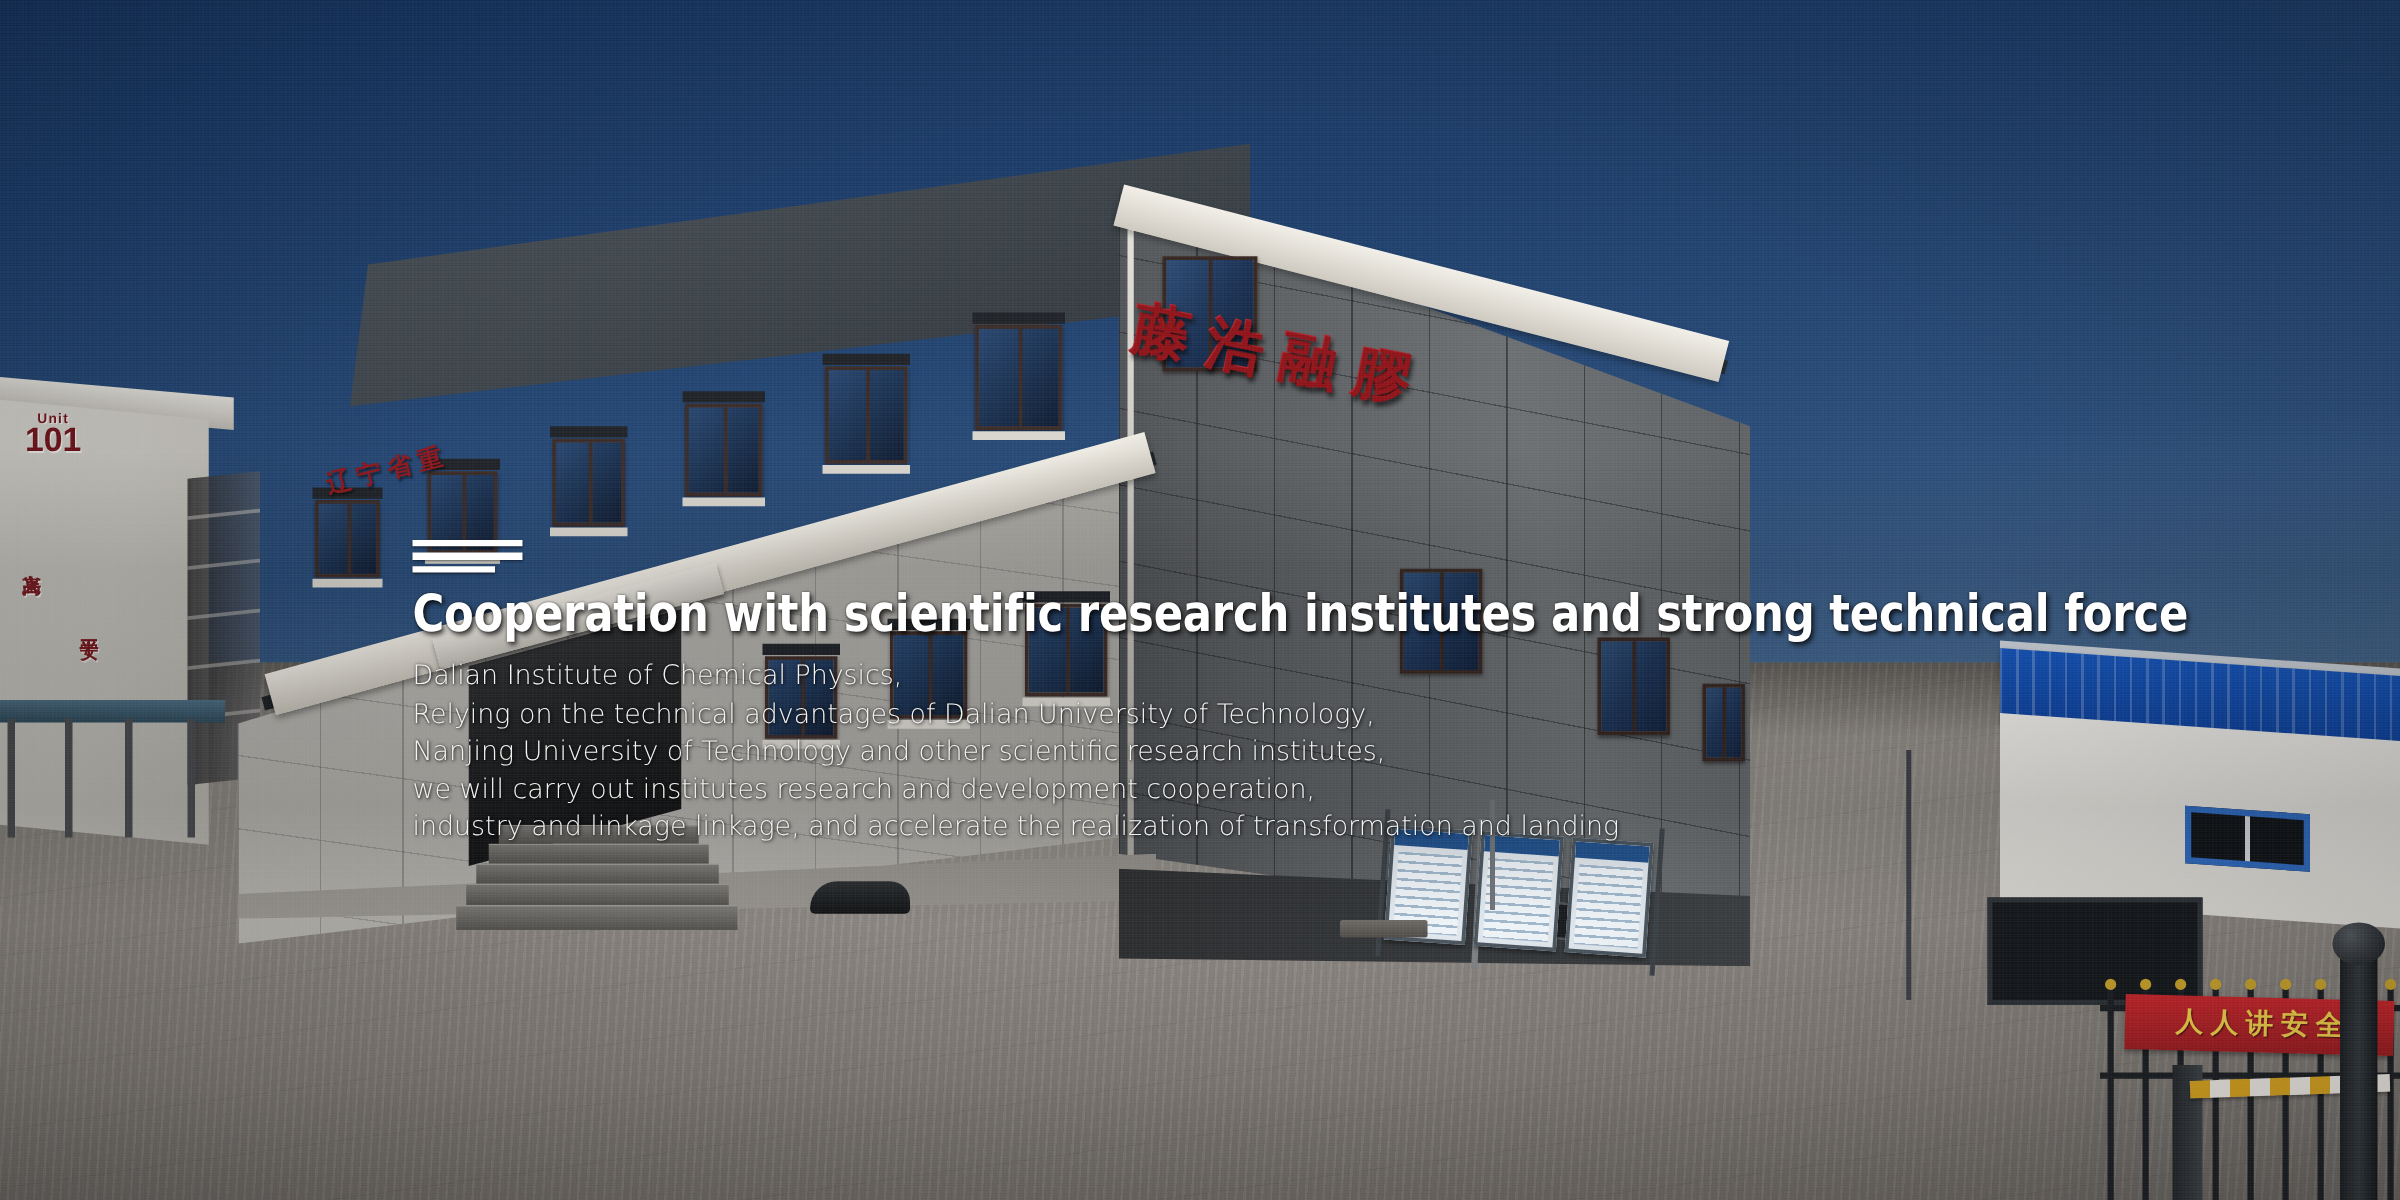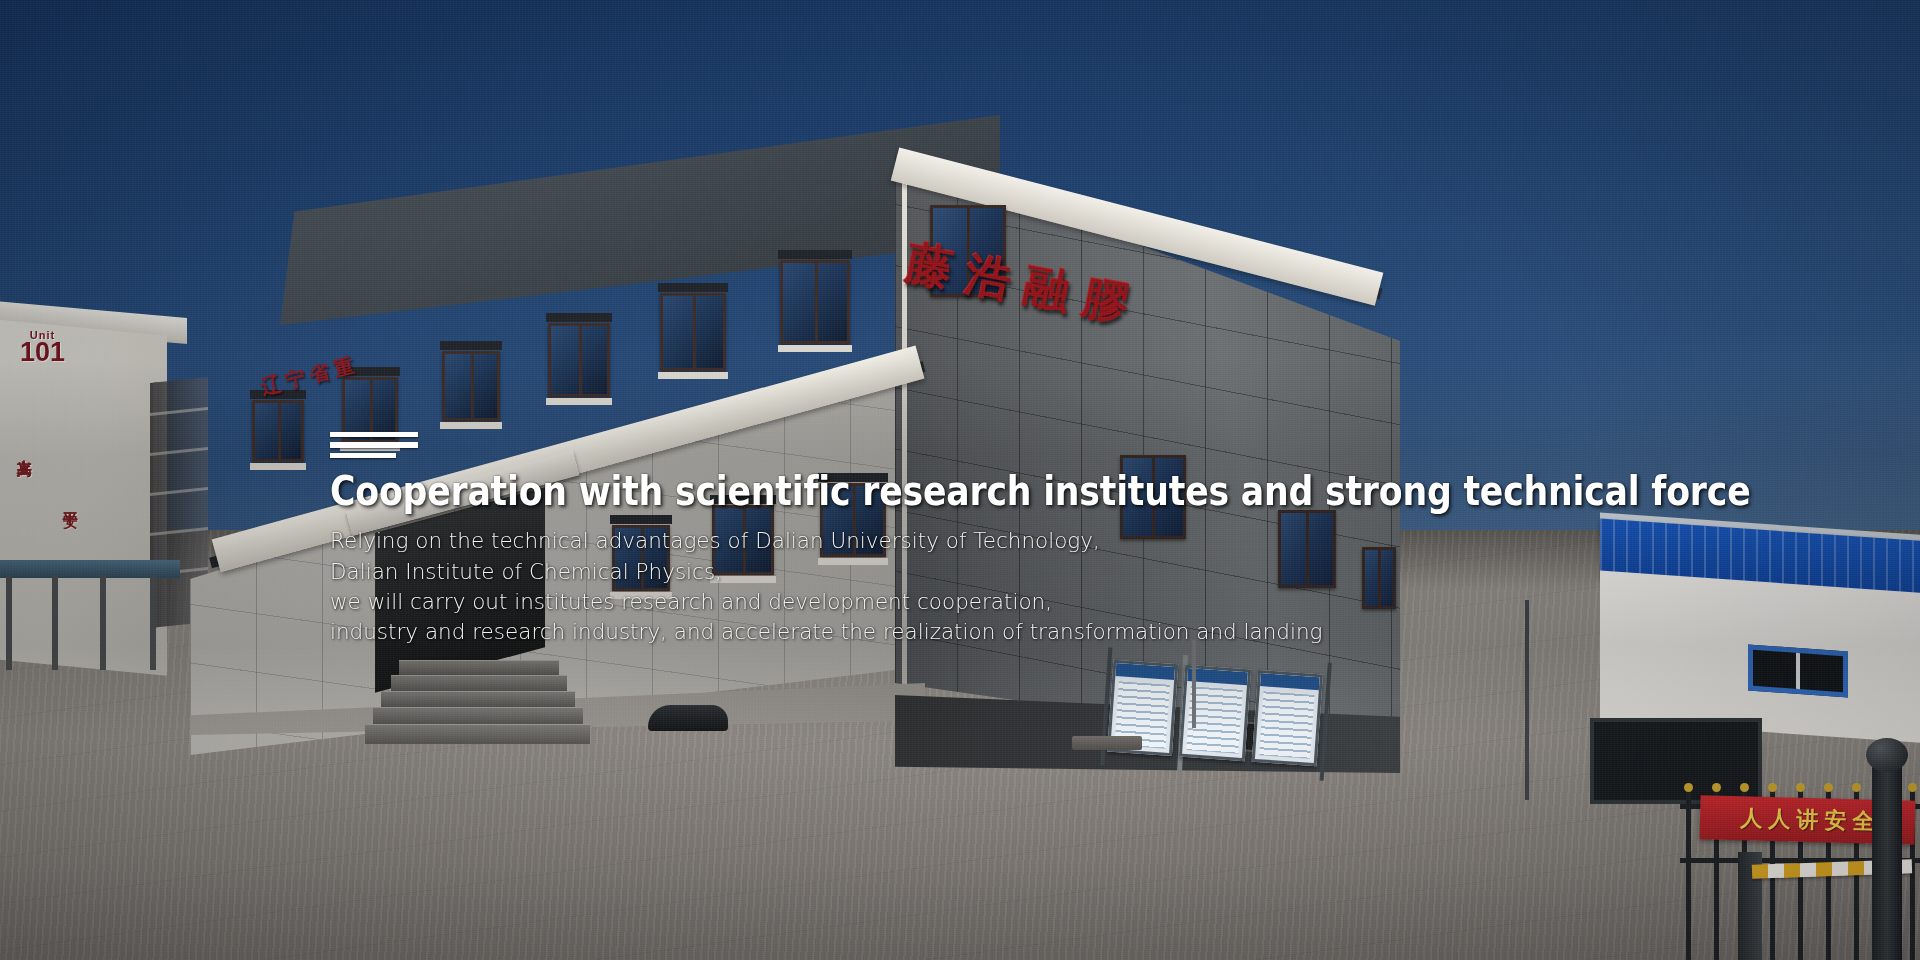--- a/index.html
+++ b/index.html
@@ -598,20 +598,21 @@
   <div class="overlay-scrim"></div>
 
   <div class="caption">
     <div class="deco-lines">
       <i class="l1"></i>
         <i class="l2"></i>
         <i class="l3"></i>
     </div>
     <div class="headline">Cooperation with scientific research institutes and strong technical force</div>
     <div class="body-lines">
+      <p>Dalian Institute of Chemical Physics,</p>
       <p>Relying on the technical advantages of Dalian University of Technology,</p>
-      <p>Dalian Institute of Chemical Physics,</p>
+      <p>Nanjing University of Technology and other scientific research institutes,</p>
       <p>we will carry out institutes research and development cooperation,</p>
-      <p>industry and research industry, and accelerate the realization of transformation and landing</p>
+      <p>industry and linkage linkage, and accelerate the realization of transformation and landing</p>
     </div>
   </div>
 
 </div>
 
 </body></html>

